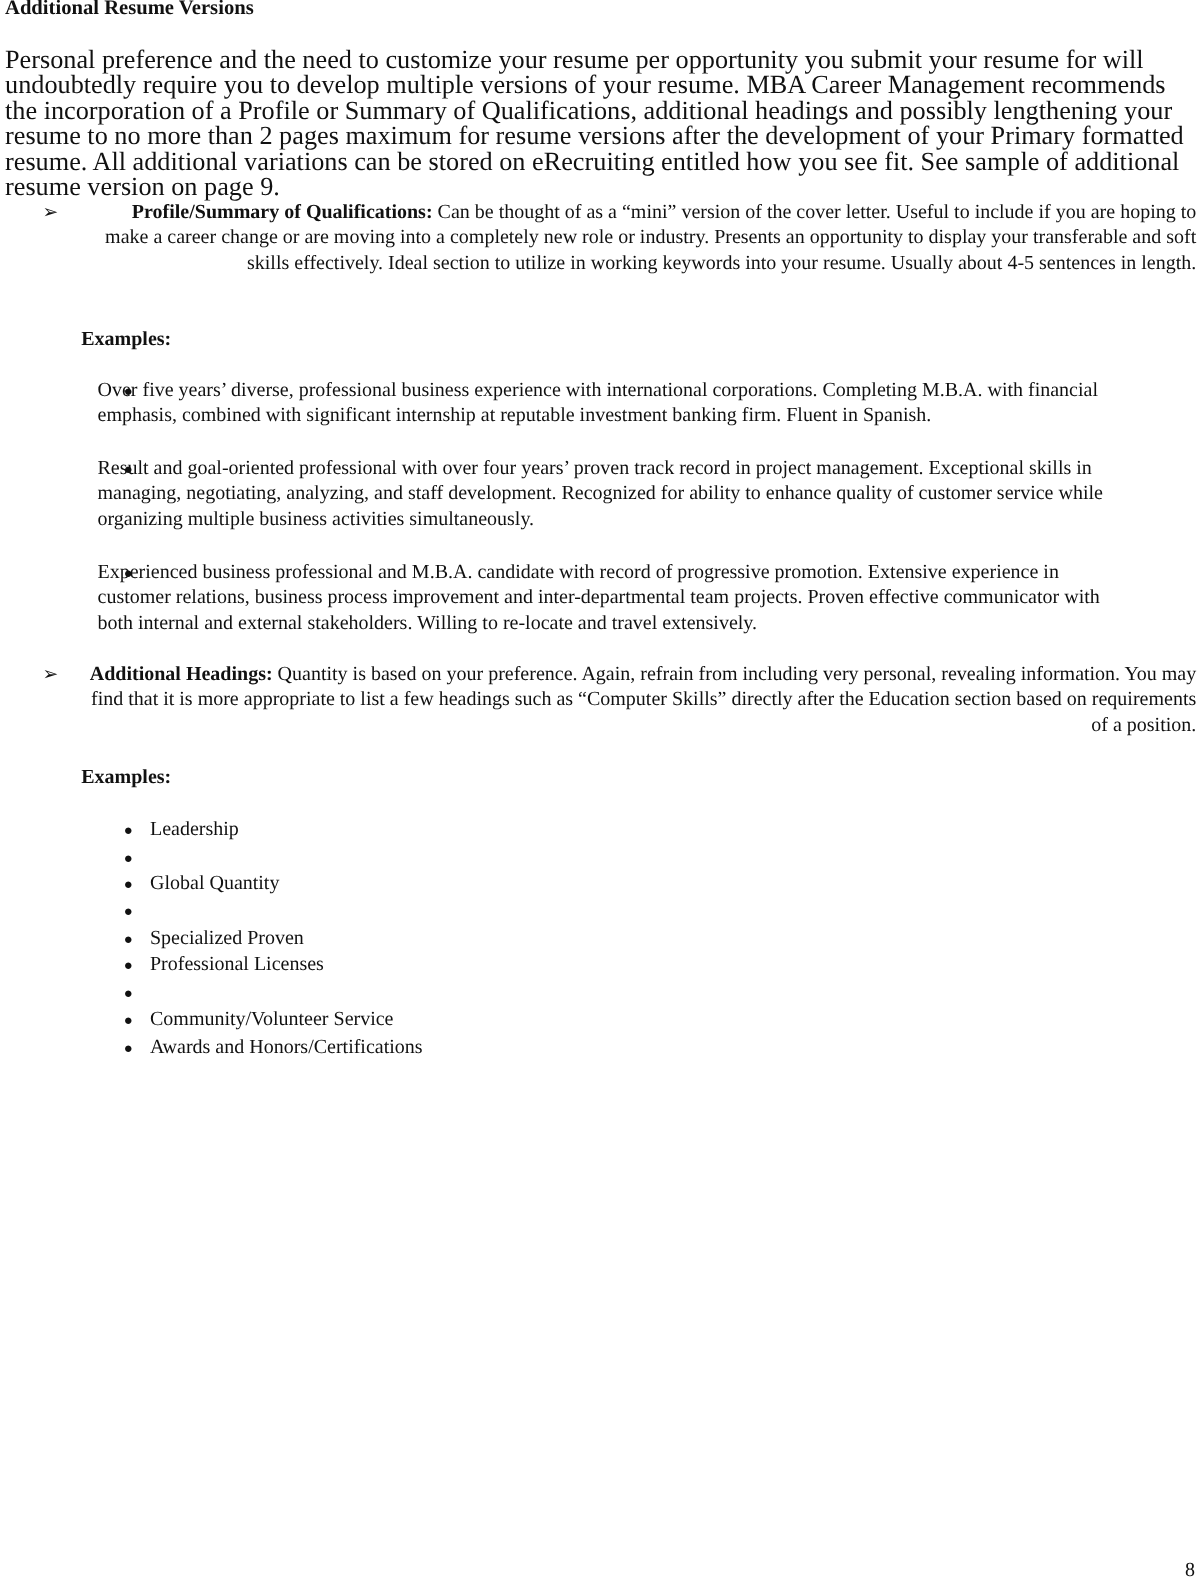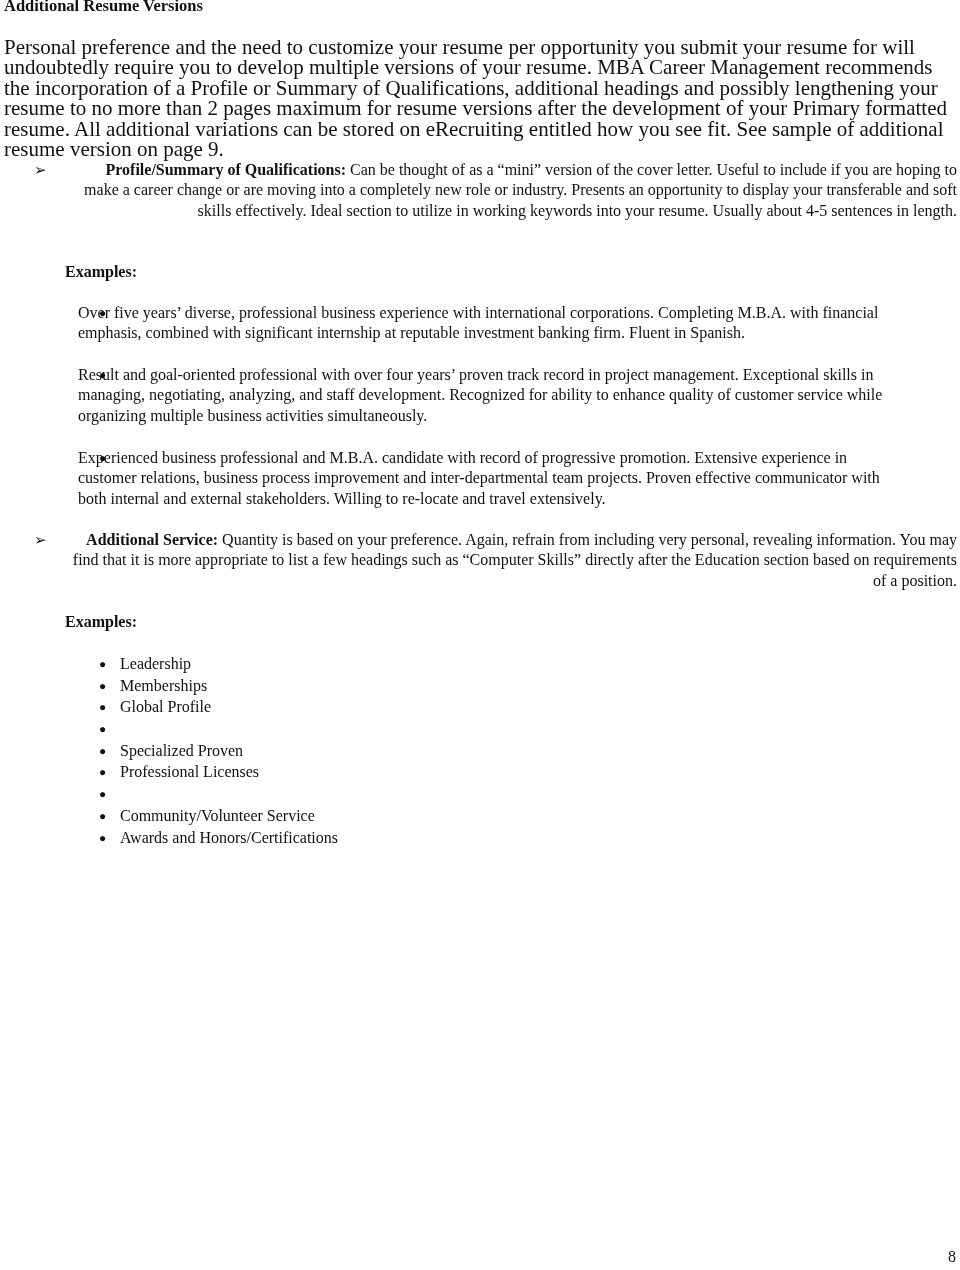--- a/index.html
+++ b/index.html
@@ -51,37 +51,36 @@
       <span class="ex-text">Result and goal-oriented professional with over four years’ proven track record in project management.  Exceptional skills in managing, negotiating, analyzing, and staff development.  Recognized for ability to enhance quality of customer service while organizing multiple business activities simultaneously.</span>
     </li>
     <li class="ex-item">
       <span class="bullet">●</span>
       <span class="ex-text">Experienced business professional and M.B.A. candidate with record of progressive promotion.  Extensive experience in customer relations, business process improvement and inter-departmental team projects.  Proven effective communicator with both internal and external stakeholders.  Willing to re-locate and travel extensively.</span>
     </li>
   </ul>
 
   <div class="section" style="top:530px;">
     <span class="arrow">➢</span>
-    <p class="sec-body"><b>Additional Service:</b><span>  Quantity is based on your preference.  Again, refrain from including very personal, revealing information.  You may find that it is more appropriate to list a few headings such as “Computer Skills” directly after the Education section based on requirements of a position.</span></p>
+    <p class="sec-body"><b>Additional Headings:</b><span>  Quantity is based on your preference.  Again, refrain from including very personal, revealing information.  You may find that it is more appropriate to list a few headings such as “Computer Skills” directly after the Education section based on requirements of a position.</span></p>
   </div>
 
   <p class="examples-label" style="top:612px;">Examples:</p>
 
   <ul class="short-list">
     <li class="short-item">
         <span class="bullet">●</span>
         <span class="ex-text">Leadership</span>
       </li>
     <li class="short-item">
         <span class="bullet">●</span>
-        <span class="ex-text">Memberships</span>
       </li>
     <li class="short-item">
         <span class="bullet">●</span>
-        <span class="ex-text">Global Profile</span>
+        <span class="ex-text">Global Quantity</span>
       </li>
     <li class="short-item">
         <span class="bullet">●</span>
       </li>
     <li class="short-item">
         <span class="bullet">●</span>
         <span class="ex-text">Specialized Proven</span>
       </li>
     <li class="short-item">
         <span class="bullet">●</span>

